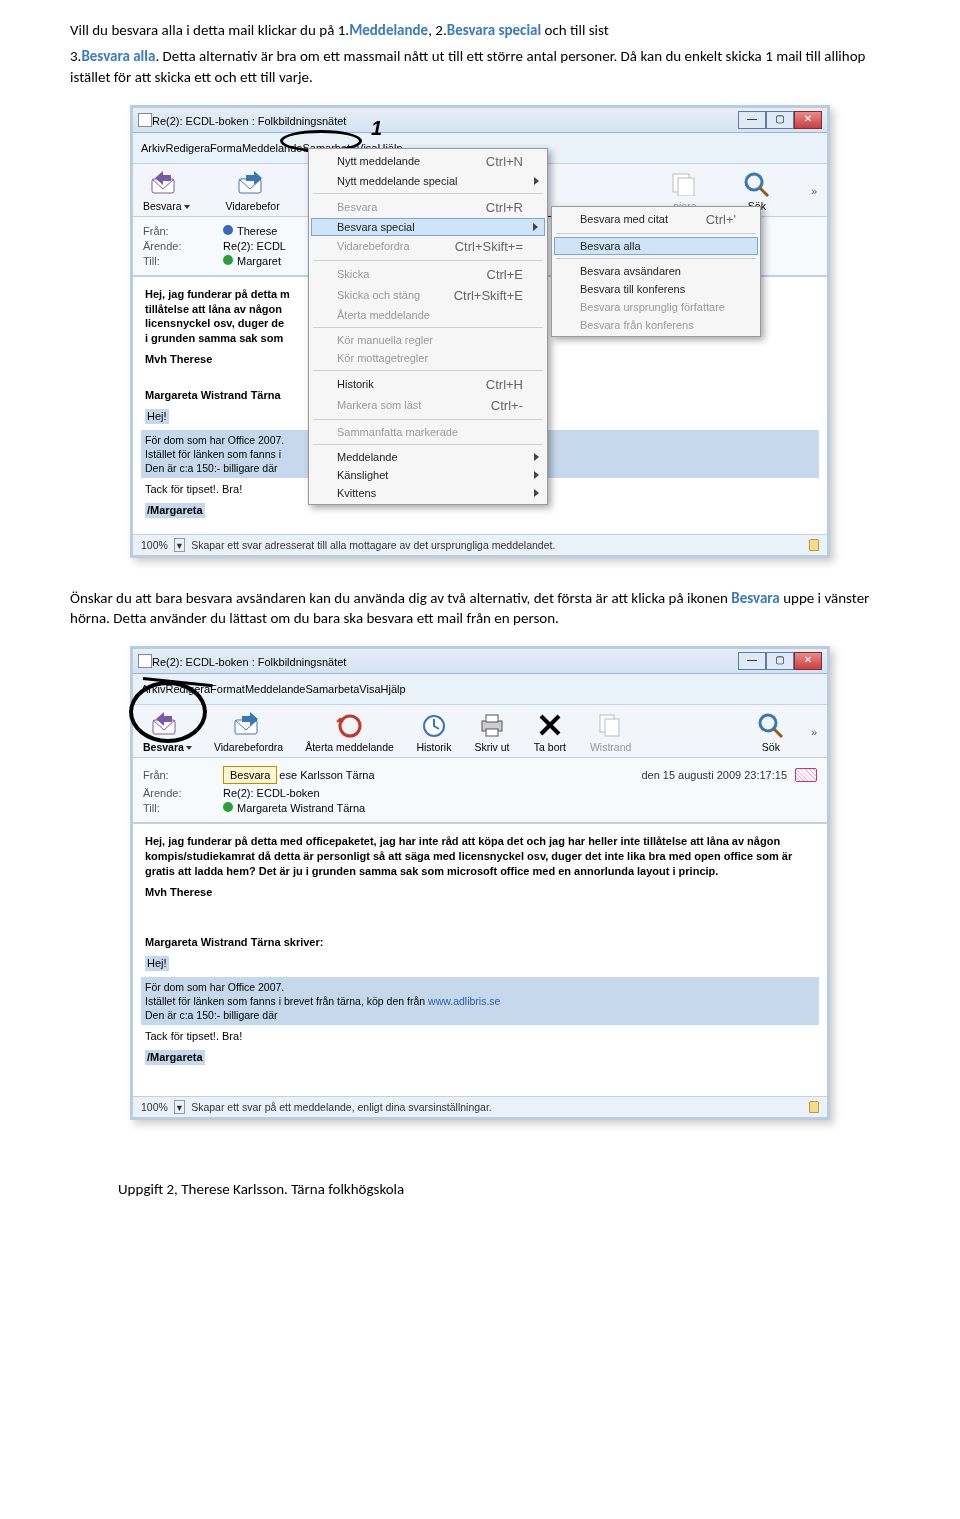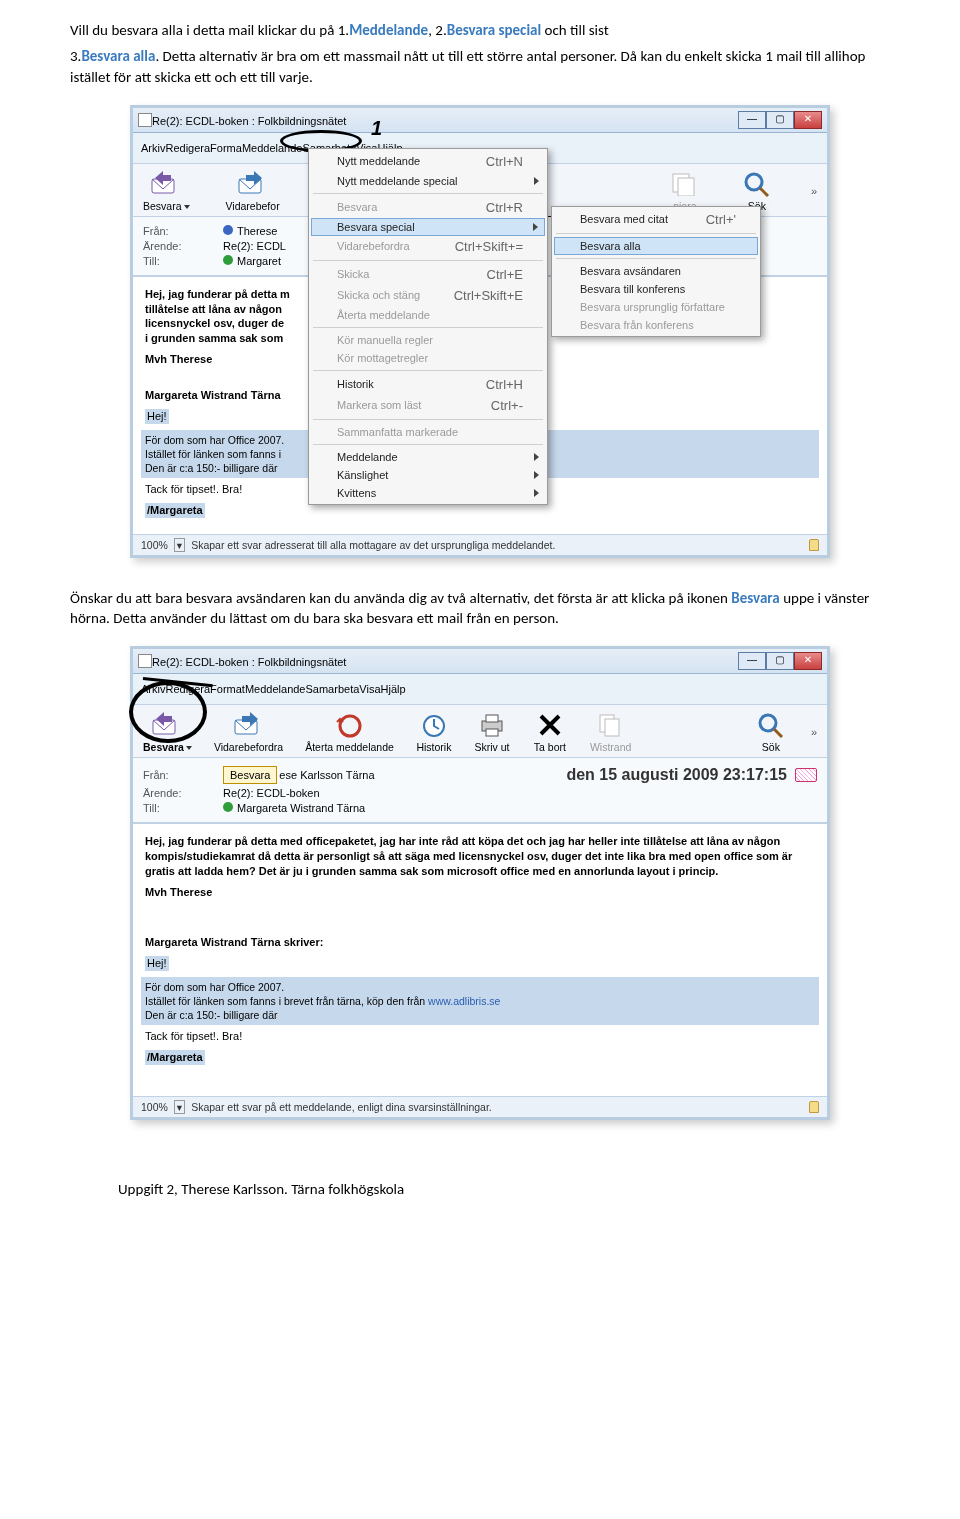--- a/index.html
+++ b/index.html
@@ -68,21 +68,21 @@
     padding: 5px 10px;
     font-size: 11px;
     position: relative;
   }
   .hrow { display: flex; margin: 3px 0; align-items: center; }
   .hlabel { width: 80px; color: #555; }
   .hval { flex:1; }
   .person-ico { display:inline-block; width:10px; height:10px; border-radius:50%; margin-right:4px; }
   .p-blue { background:#3b66c2; }
   .p-green { background:#2f9d3a; }
-  .datetime { margin-left:auto; color:#333; font-size:16px;font-weight:bold;}
+  .datetime { margin-left:auto; color:#333; font-size:11px;}
   .stamp { display:inline-block; width:22px; height:14px; border:1px solid #c36; border-radius:2px; margin-left:8px; background:repeating-linear-gradient(45deg,#fff,#fff 2px,#f9d,#f9d 3px);}
 
   .msgbody {
     background: #fff;
     padding: 10px 12px;
     border-top: 1px solid #c0d2e4;
     font-size: 11px;
     line-height: 1.35;
   }
   .msgbody p { margin-bottom: 6px; }

